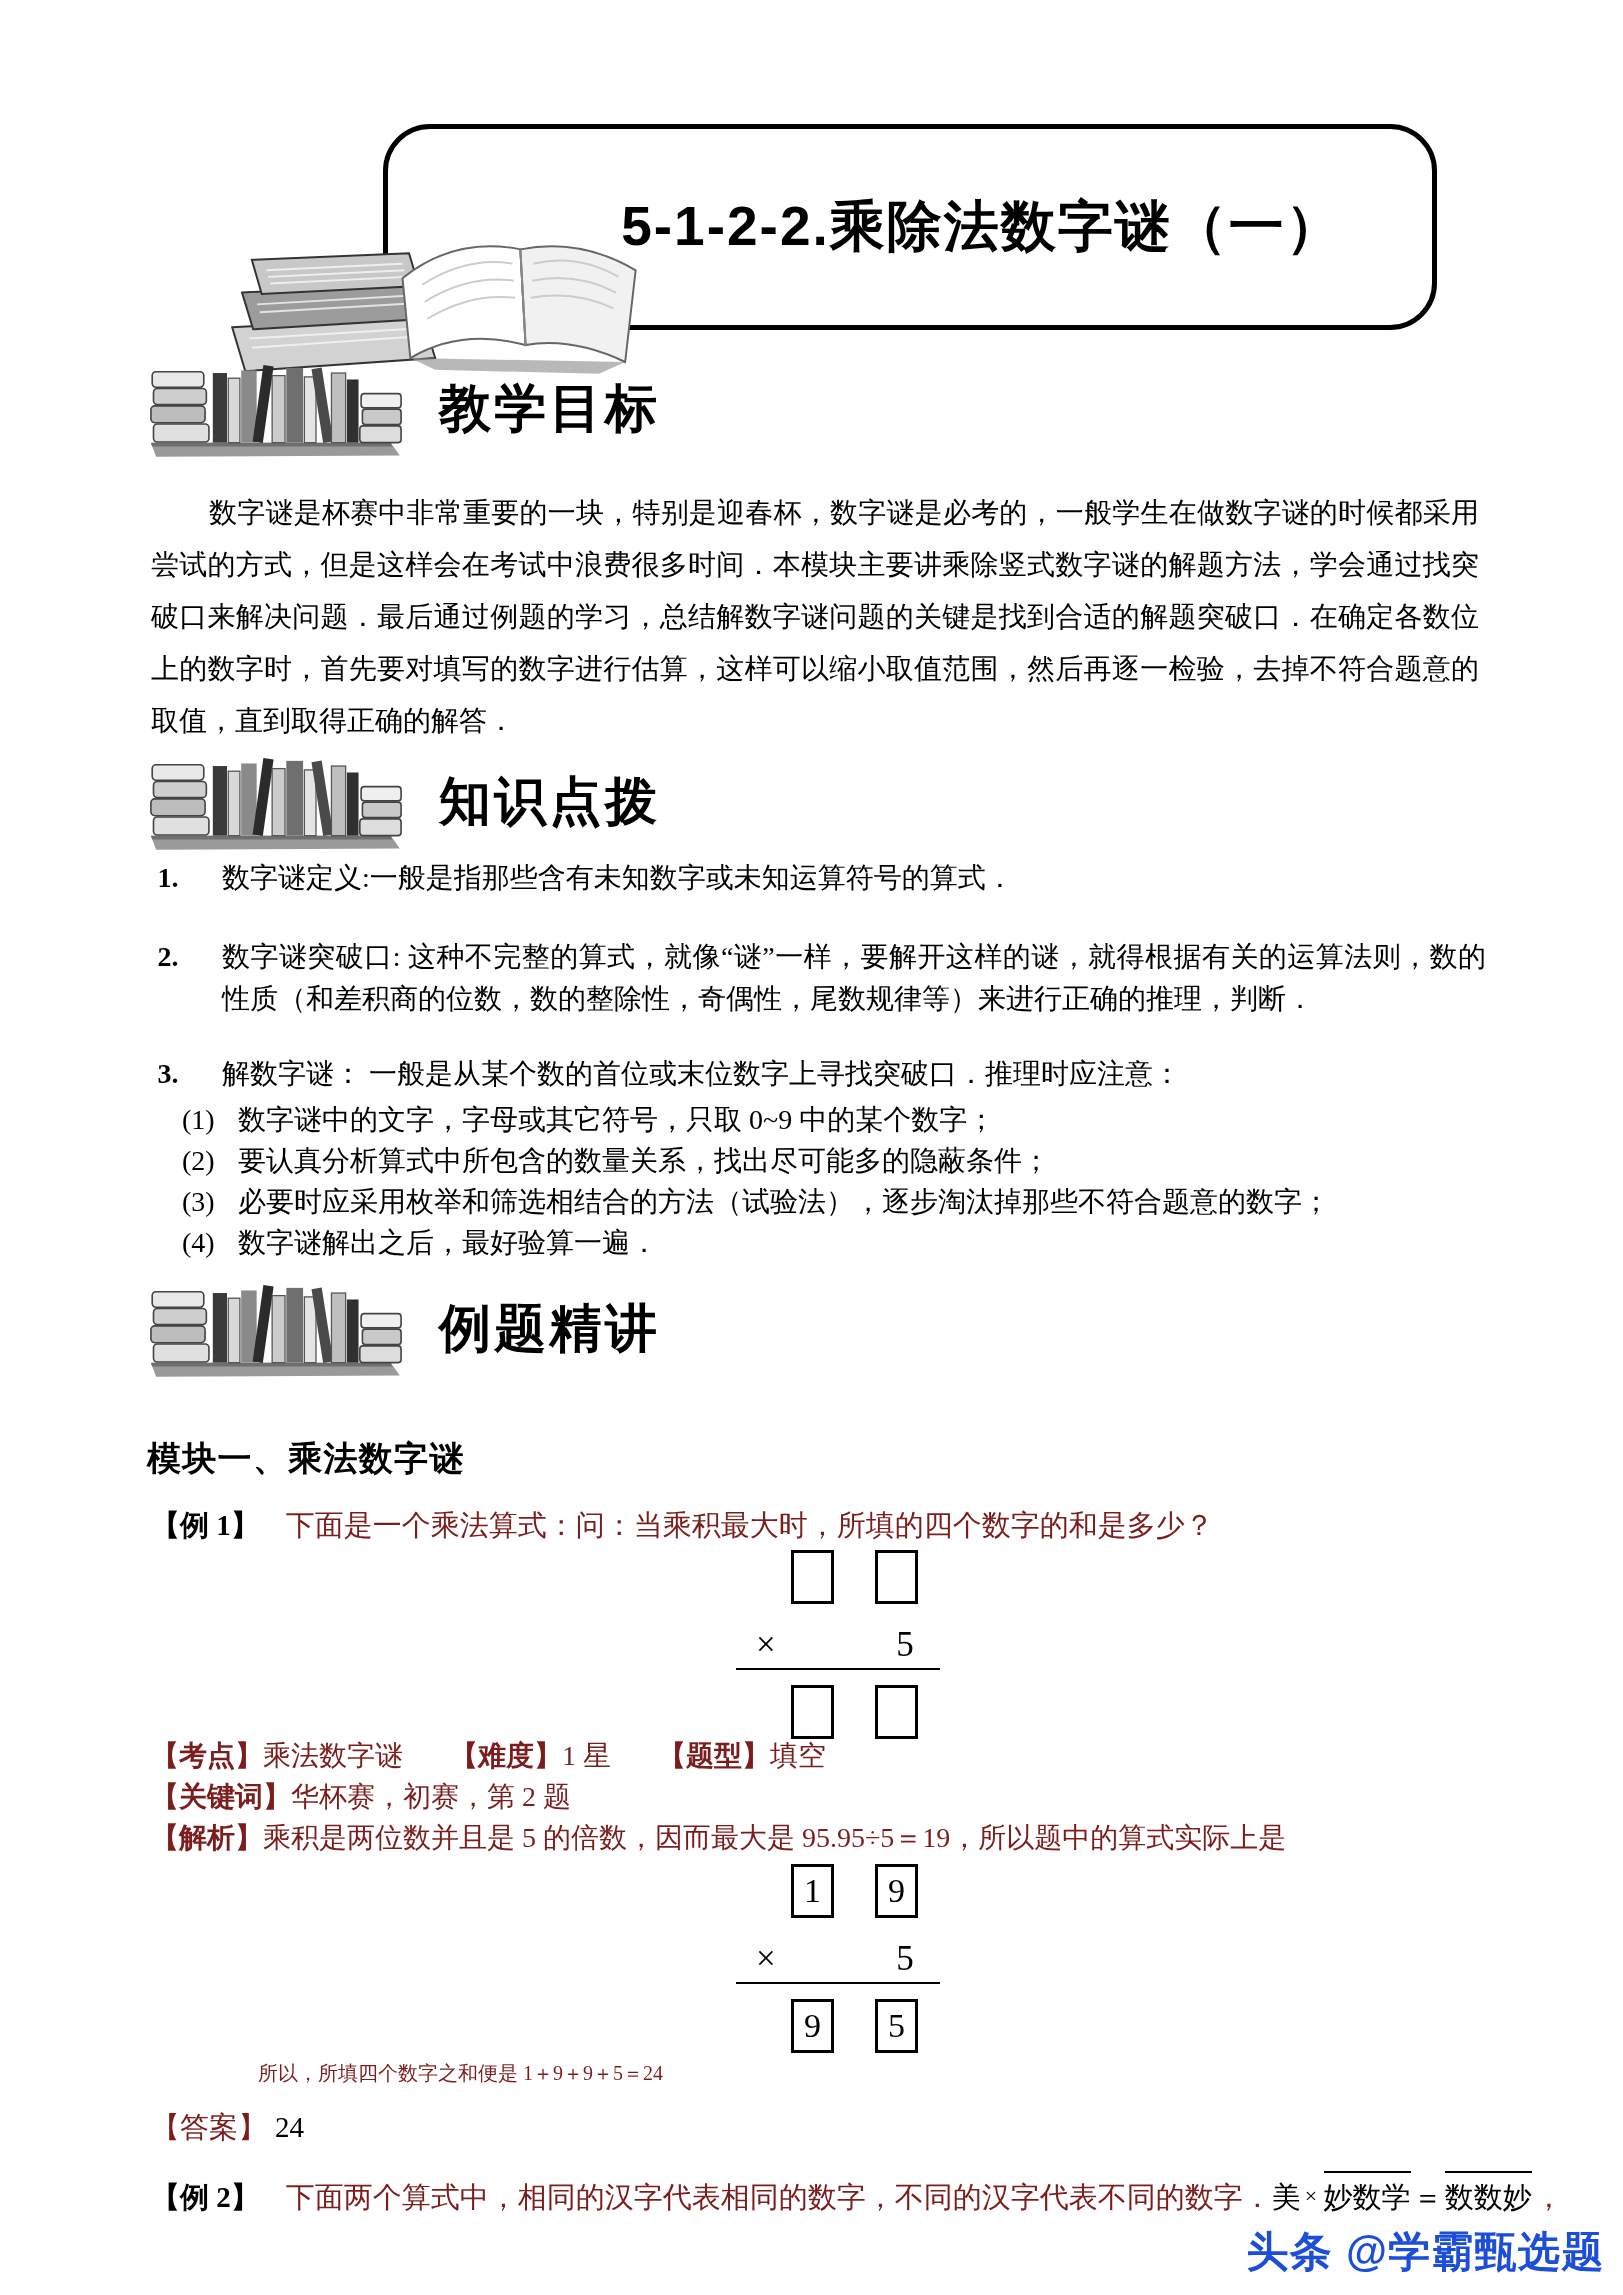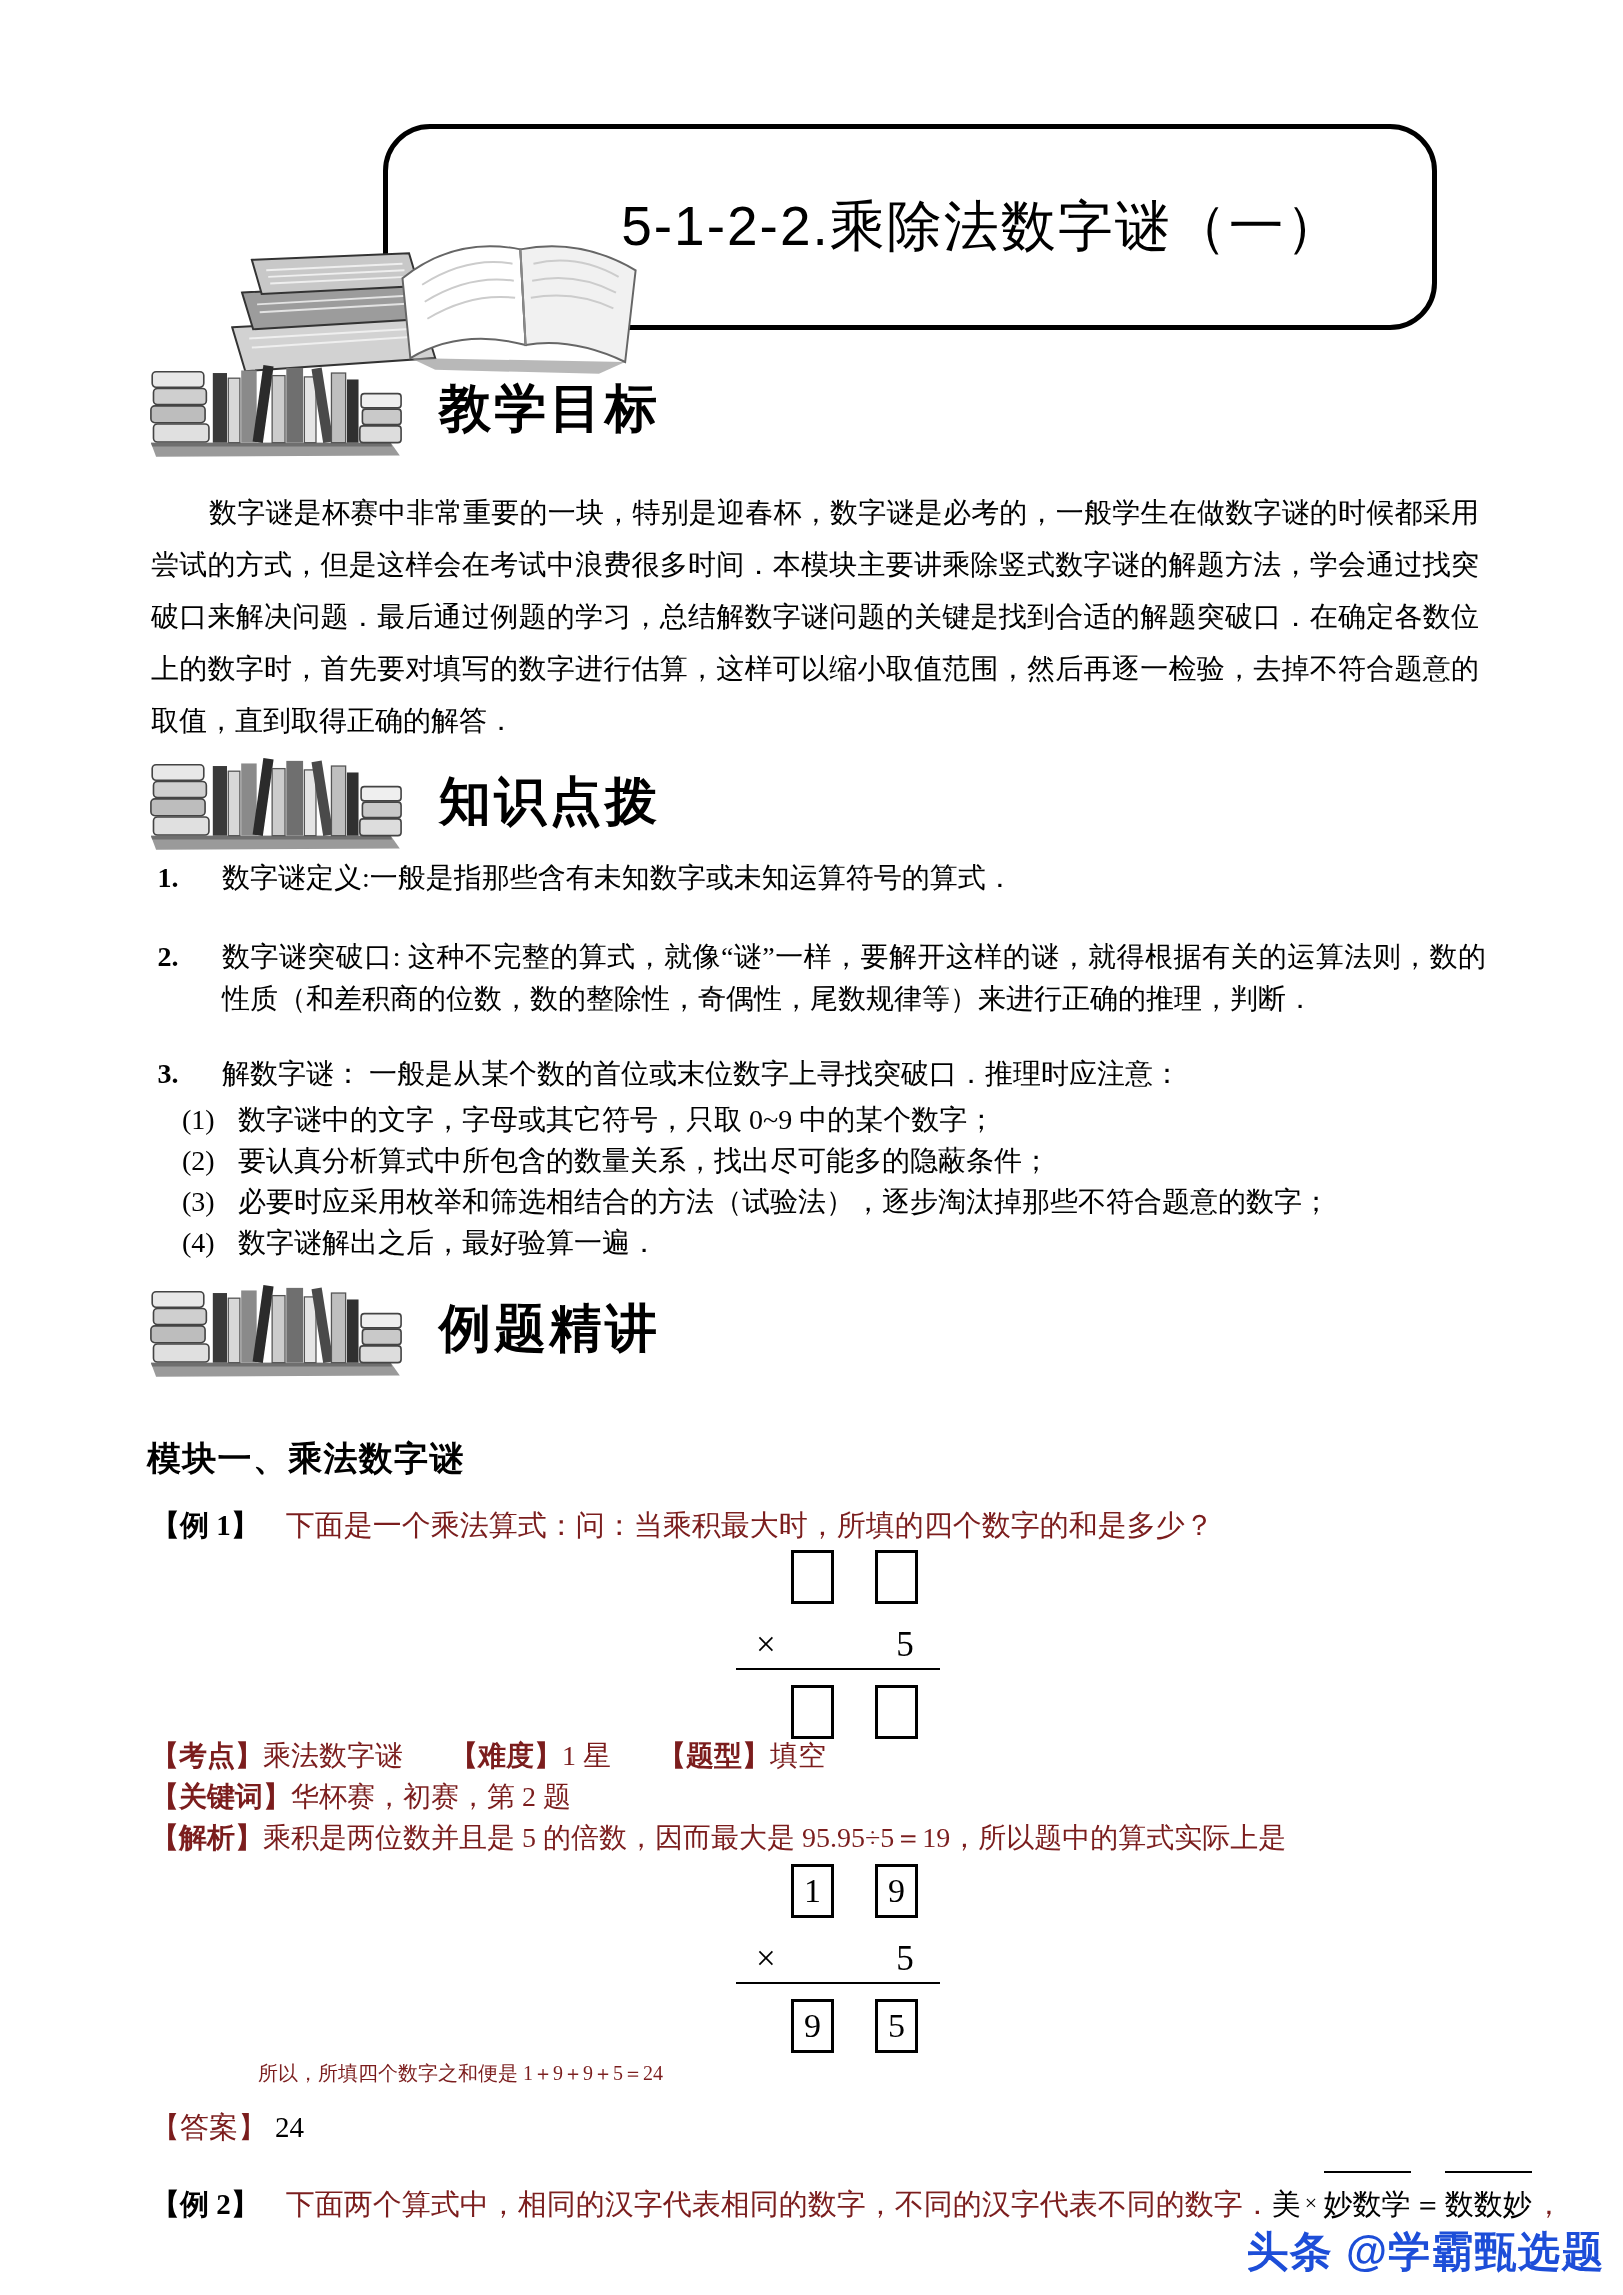--- a/index.html
+++ b/index.html
@@ -7,21 +7,21 @@
   body { width:1623px; font-family:"Liberation Serif", serif; color:#000; }
   .page { position:relative; width:1623px; height:2295px; background:#fff; overflow:hidden; }
 
   
   .title-box {
     position:absolute; left:383px; top:124px; width:1054px; height:206px;
     border:5.9px solid #000; border-radius:47px;
     display:flex; align-items:center; justify-content:center; padding-left:144px;
   }
   .title-box h1 {
-    font-family:"Liberation Sans", sans-serif; font-weight:400;
+    font-family:"Liberation Sans", sans-serif; font-weight:700;
     font-size:55px; letter-spacing:2px; white-space:nowrap;
   }
   .books-clipart { position:absolute; left:206px; top:193px; width:465px; height:190px; }
 
   
   .heading-row { position:absolute; display:flex; align-items:center; gap:34px; }
   .heading-row .shelf { width:258px; height:111px; flex:0 0 auto; }
   .heading-row h2 {
     font-family:"Liberation Sans", sans-serif; font-weight:900;
     font-size:52px; letter-spacing:3.3px; white-space:nowrap;
@@ -83,21 +83,21 @@
   .meta b { font-weight:bold; }
   .meta .gap { display:inline-block; width:47px; }
 
   .conclusion { position:absolute; left:258px; top:2060px; font-size:20px; color:#7b1d1d; }
   .answer-row { position:absolute; left:151px; top:2108px; font-size:29px; }
   .answer-row .a-label { color:#7b1d1d; font-weight:normal; margin-right:8px; }
 
   
   .formula { white-space:nowrap; color:#000; }
   .f-times { font-size:22px; padding:0 3.9px; vertical-align:3.9px; }
-  .ovl { display:inline-block; border-top:2px solid #000; padding-top:15px; line-height:1.15; margin:0 2.6px; }
+  .ovl { display:inline-block; border-top:2px solid #000; padding-top:8px; line-height:1.15; margin:0 2.6px; }
 
   
   .watermark {
     position:absolute; right:18.3px; top:2224px;
     font-family:"Liberation Sans", sans-serif; font-weight:900; font-size:42px;
     color:#1d4ed8; letter-spacing:1.3px;
     text-shadow:2px 2px 0 #fff, -2px -2px 0 #fff, 2px -2px 0 #fff, -2px 2px 0 #fff, 0 0 7.9px #fff;
   }
 </style>
 </head>

